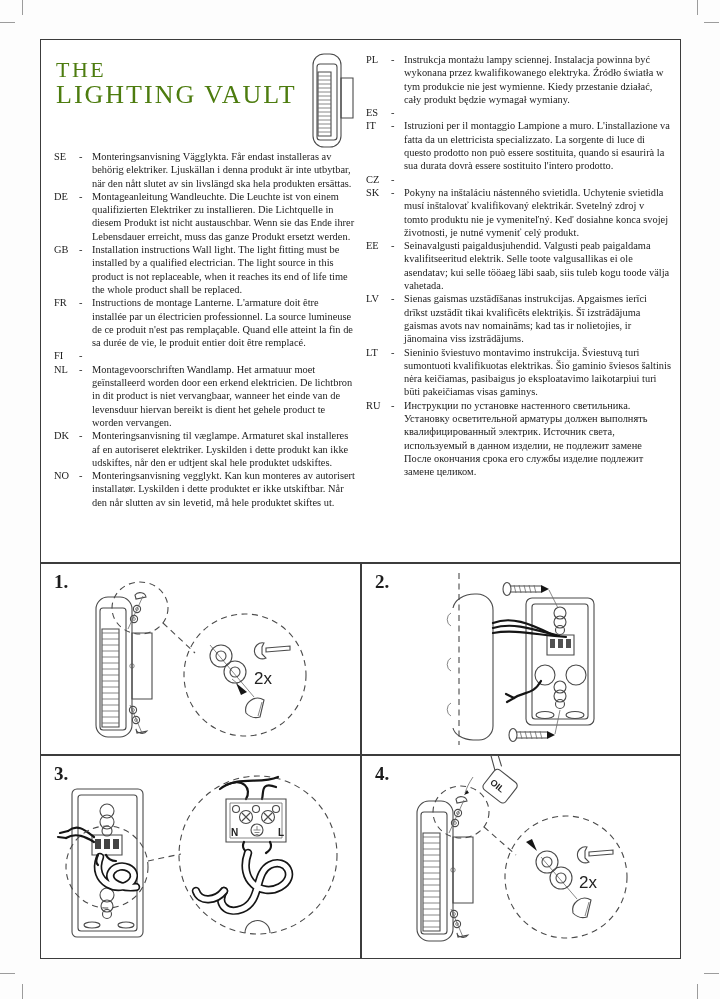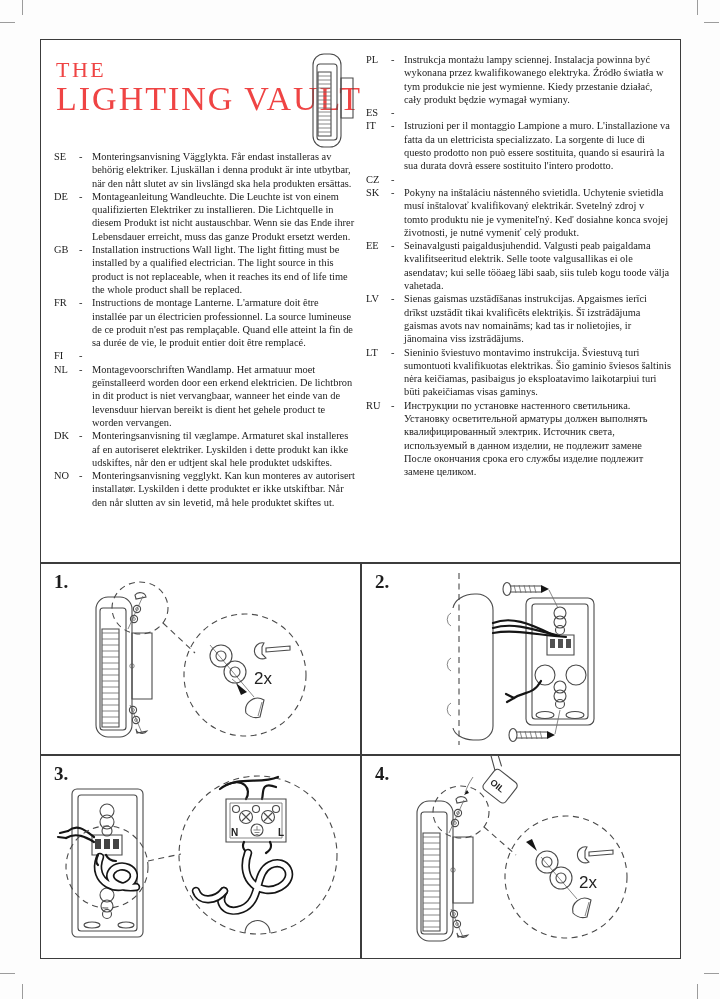--- a/index.html
+++ b/index.html
@@ -1,23 +1,23 @@
 <!DOCTYPE html>
 <html><head>
 <meta charset="utf-8">
 <style>
   html,body{margin:0;padding:0;background:#fdfdfd;}
   body{width:720px;height:999px;position:relative;overflow:hidden;
        font-family:"Liberation Serif","DejaVu Serif",serif;color:#1c1c1c;}
   .crop{position:absolute;background:#9c9c9c;}
   .page-border{position:absolute;left:40px;top:39px;width:641px;height:920px;
        border:1.5px solid #3c3c3c;box-sizing:border-box;background:#fff;}
-  .brand{position:absolute;left:56px;top:58px;color:#ef4444;line-height:1.06;}
+  .brand{position:absolute;left:56px;top:58px;color:#4d7c0f;line-height:1.06;}
   .brand .l1{font-size:22px;letter-spacing:2.5px;}
-  .brand .l2{font-size:34px;letter-spacing:2px;}
+  .brand .l2{font-size:26px;letter-spacing:2px;}
   .header-lamp{position:absolute;left:305px;top:50px;}
   .col{position:absolute;font-size:10.4px;line-height:13.3px;}
   .col-left{left:54px;top:150px;width:301px;}
   .col-right{left:366px;top:53px;width:305px;}
   .entry{display:flex;}
   .entry .code{width:25px;flex:none;}
   .entry .dash{width:13px;flex:none;}
   .entry .text{flex:1;font-family:Liberation Serif, serif;}
   .divider{position:absolute;background:#3c3c3c;}
   .step-panel{position:absolute;}

